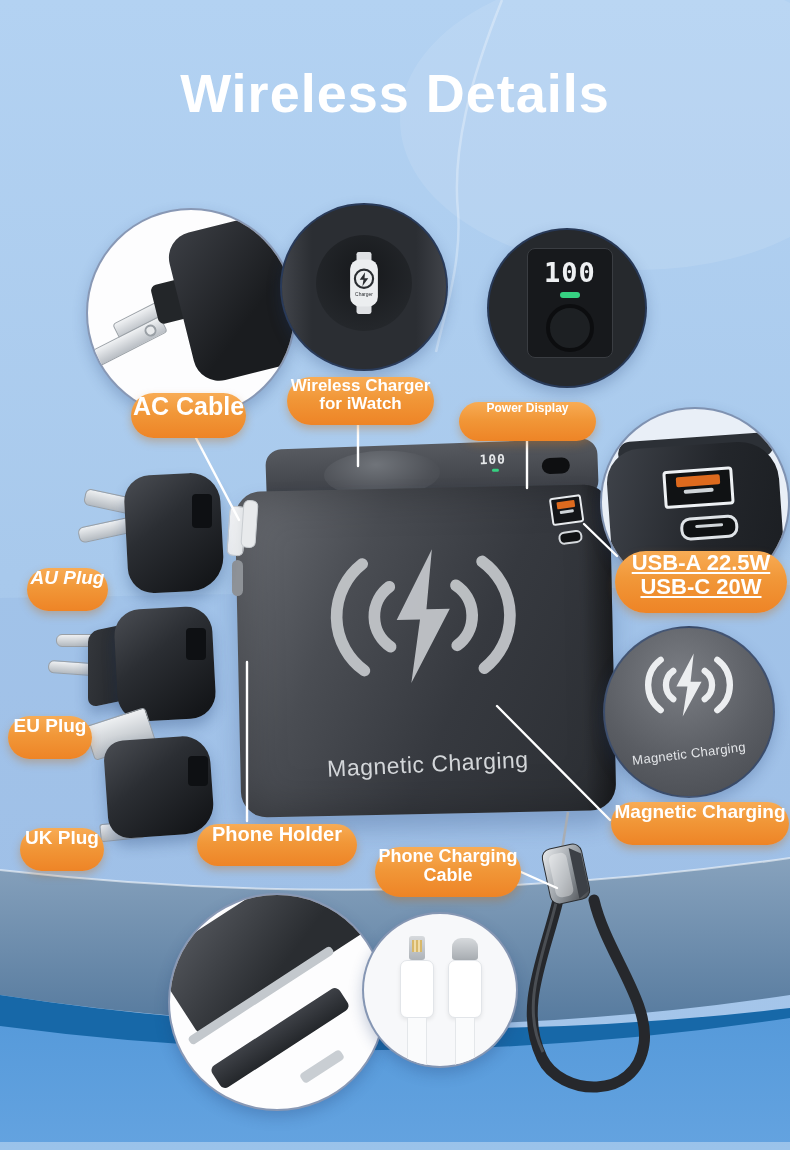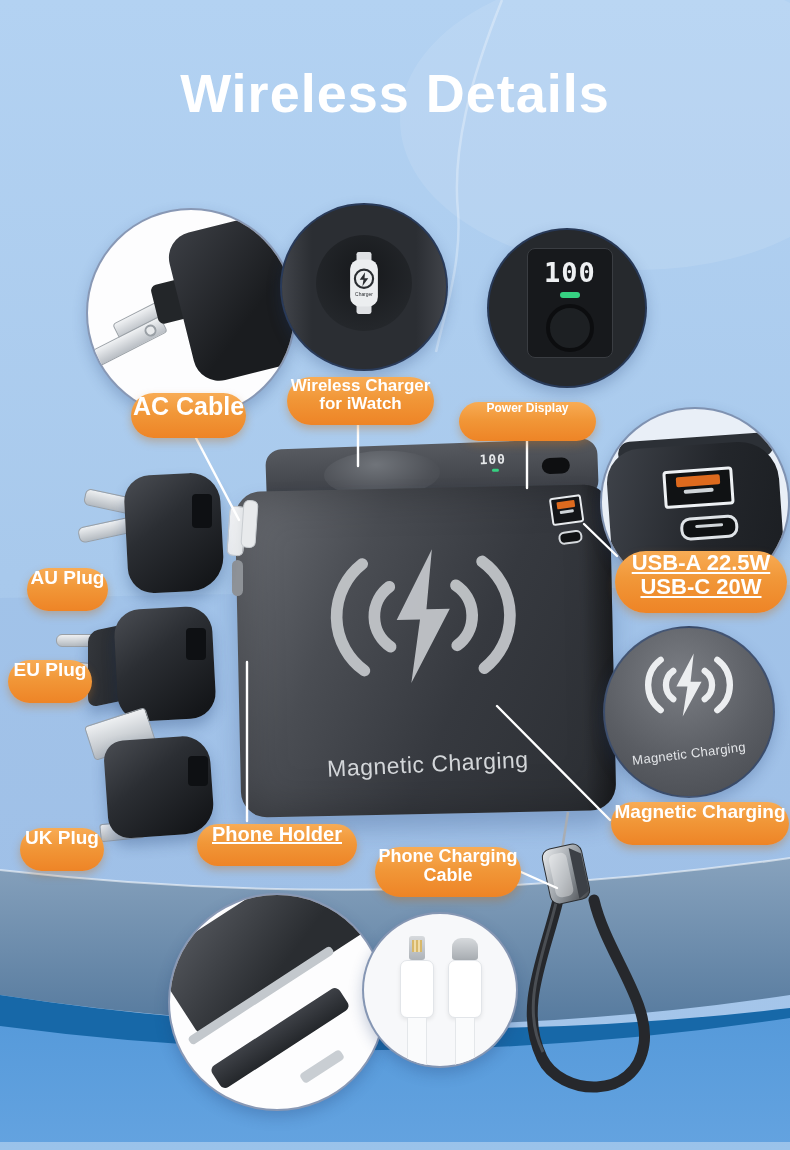--- a/index.html
+++ b/index.html
@@ -322,30 +322,30 @@
   <span>Wireless Charger</span>
   <span>for iWatch</span>
 </div>
 <div class="pill" style="left:459px;top:402px;width:137px;height:39px;border-radius:20px;font-size:12px;">
   <span>Power Display</span>
 </div>
 <div class="pill" style="left:615px;top:551px;width:172px;height:62px;border-radius:31px;font-size:22px;text-decoration:underline;">
   <span>USB-A 22.5W</span>
   <span>USB-C 20W</span>
 </div>
-<div class="pill" style="left:27px;top:568px;width:81px;height:43px;border-radius:22px;font-size:19px;">
+<div class="pill" style="left:27px;top:568px;width:81px;height:43px;border-radius:22px;font-size:19px;font-style:italic;">
   <span>AU Plug</span>
 </div>
-<div class="pill" style="left:8px;top:660px;width:84px;height:43px;border-radius:22px;font-size:19px;">
+<div class="pill" style="left:8px;top:716px;width:84px;height:43px;border-radius:22px;font-size:19px;">
   <span>EU Plug</span>
 </div>
 <div class="pill" style="left:20px;top:828px;width:84px;height:43px;border-radius:22px;font-size:19px;">
   <span>UK Plug</span>
 </div>
-<div class="pill" style="left:197px;top:824px;width:160px;height:42px;border-radius:21px;font-size:20px;text-decoration:underline;">
+<div class="pill" style="left:197px;top:824px;width:160px;height:42px;border-radius:21px;font-size:20px;">
   <span>Phone Holder</span>
 </div>
 <div class="pill" style="left:375px;top:847px;width:146px;height:50px;border-radius:25px;font-size:18px;">
   <span>Phone Charging</span>
   <span>Cable</span>
 </div>
 <div class="pill" style="left:611px;top:802px;width:178px;height:43px;border-radius:22px;font-size:19px;">
   <span>Magnetic Charging</span>
 </div>
 

